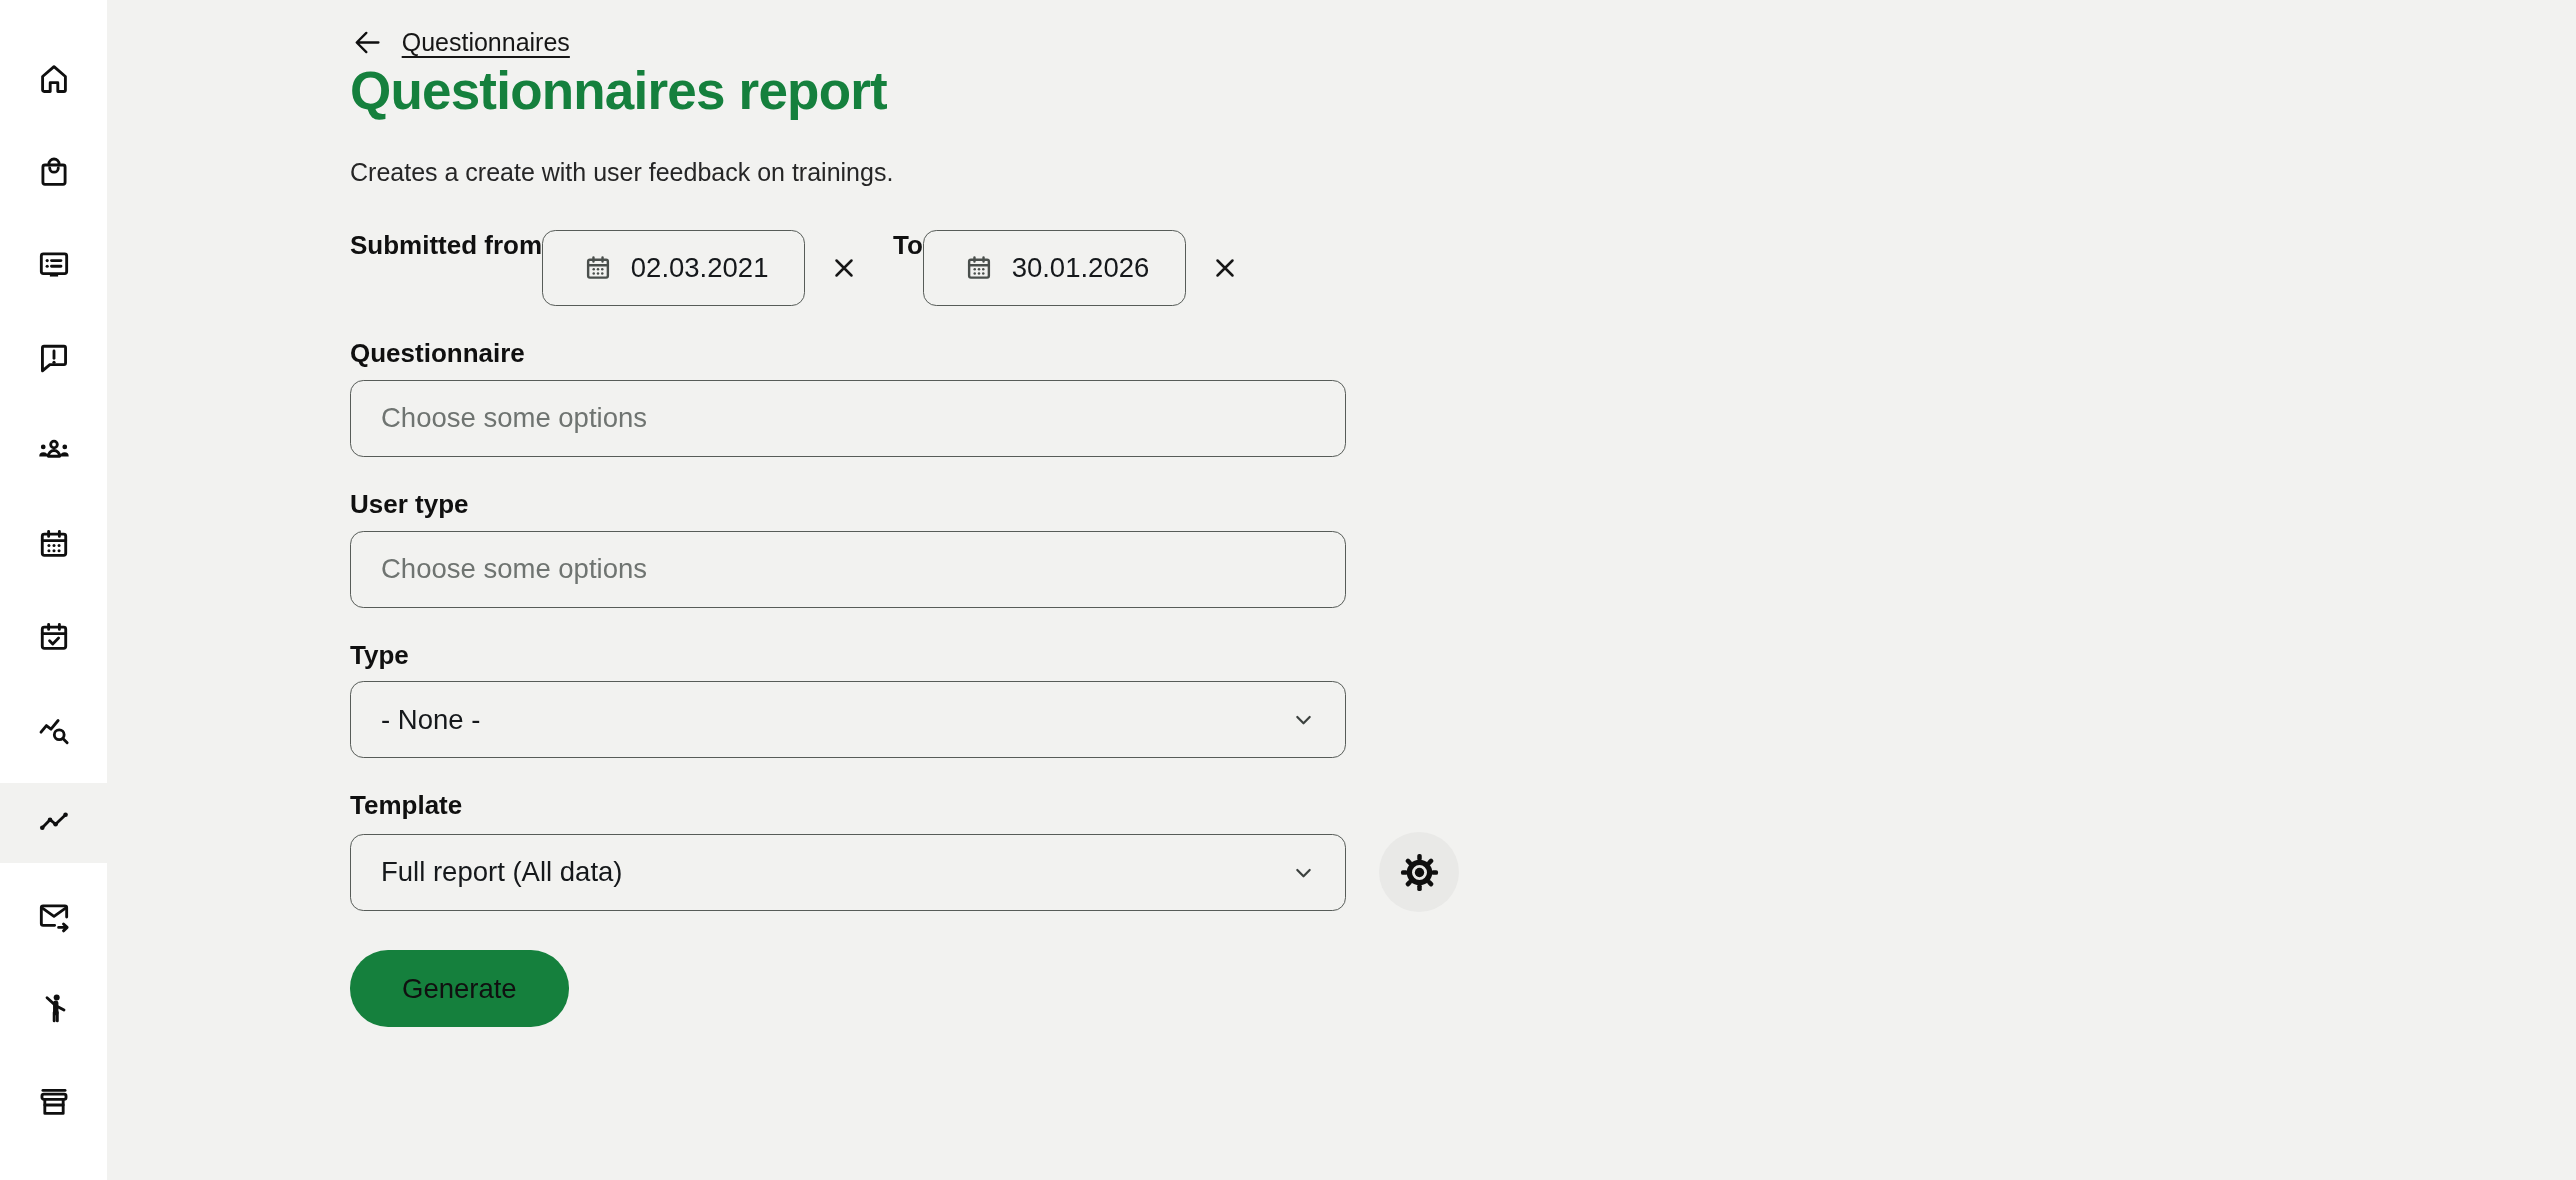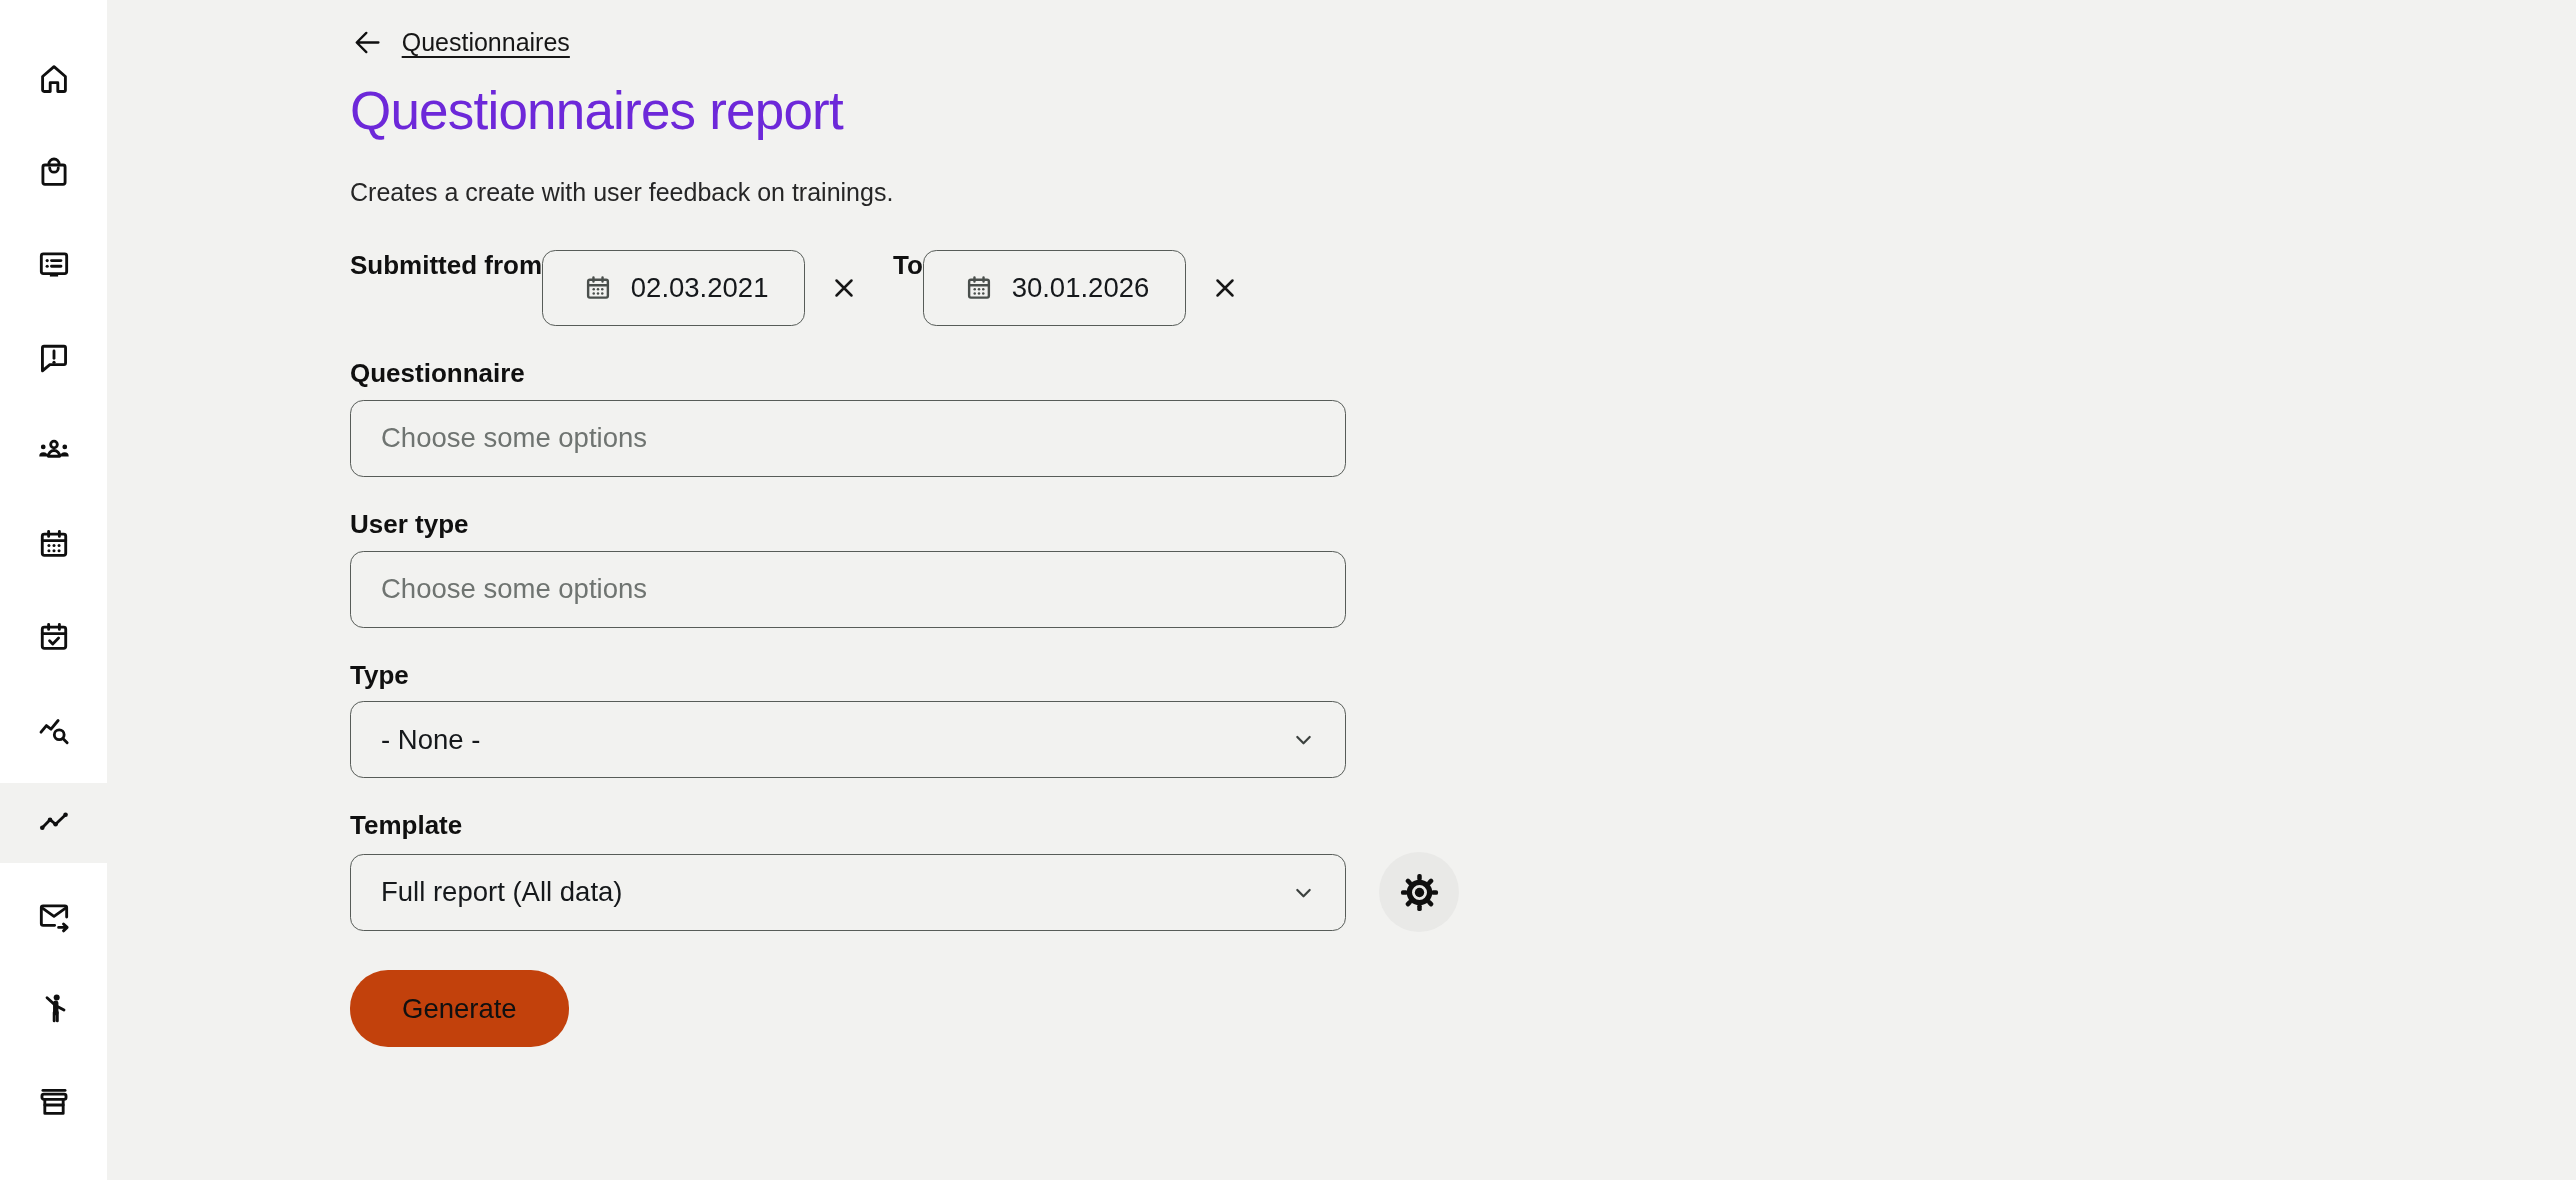--- a/index.html
+++ b/index.html
@@ -32,21 +32,21 @@
   
   .main { margin-left:107px; padding:25px 0 0 243px; width:2469px; }
 
   .breadcrumb { display:flex; align-items:center; gap:16.7px; }
   .breadcrumb svg { width:35px; height:35px; }
   .breadcrumb a {
     font-size:25px; color:#161616; text-decoration:underline;
     text-underline-offset:5px; cursor:pointer;
   }
   .page-title {
-    margin-top:20px; font-size:53px; font-weight:400; letter-spacing:-0.8px; color:#6d28d9;
+    font-size:53px; font-weight:700; letter-spacing:-0.8px; color:#15803d;
   }
   .page-desc { margin-top:37px; font-size:25px; color:#262626; }
 
   .field-label { font-size:26px; font-weight:700; color:#101010; margin-bottom:10.8px; }
 
   .dates-row { display:flex; gap:30px; margin-top:43px; }
   .date-group { display:flex; flex-direction:row; }
   .date-line { display:flex; align-items:center; }
   .date-box {
     width:263px; height:76px; border:1.7px solid #575c58; border-radius:13.3px;
@@ -322,16 +322,16 @@
             <rect class="f" x="10.8" y="2.1" width="2.4" height="3.6" rx="1" transform="rotate(270 12 12)"></rect>
             <rect class="f" x="10.8" y="2.1" width="2.4" height="3.6" rx="1" transform="rotate(315 12 12)"></rect>
           </g>
           <circle class="s" cx="12" cy="12" r="5.4" style="stroke-width:2.8"></circle>
           <circle class="f" cx="12" cy="12" r="2.5"></circle>
         </svg>
       </button>
     </div>
   </div>
 
-  <button class="generate-btn" style="background: #c2410c;">Generate</button>
+  <button class="generate-btn" style="background: #15803d;">Generate</button>
 
 </main>
 
 
 </body></html>

